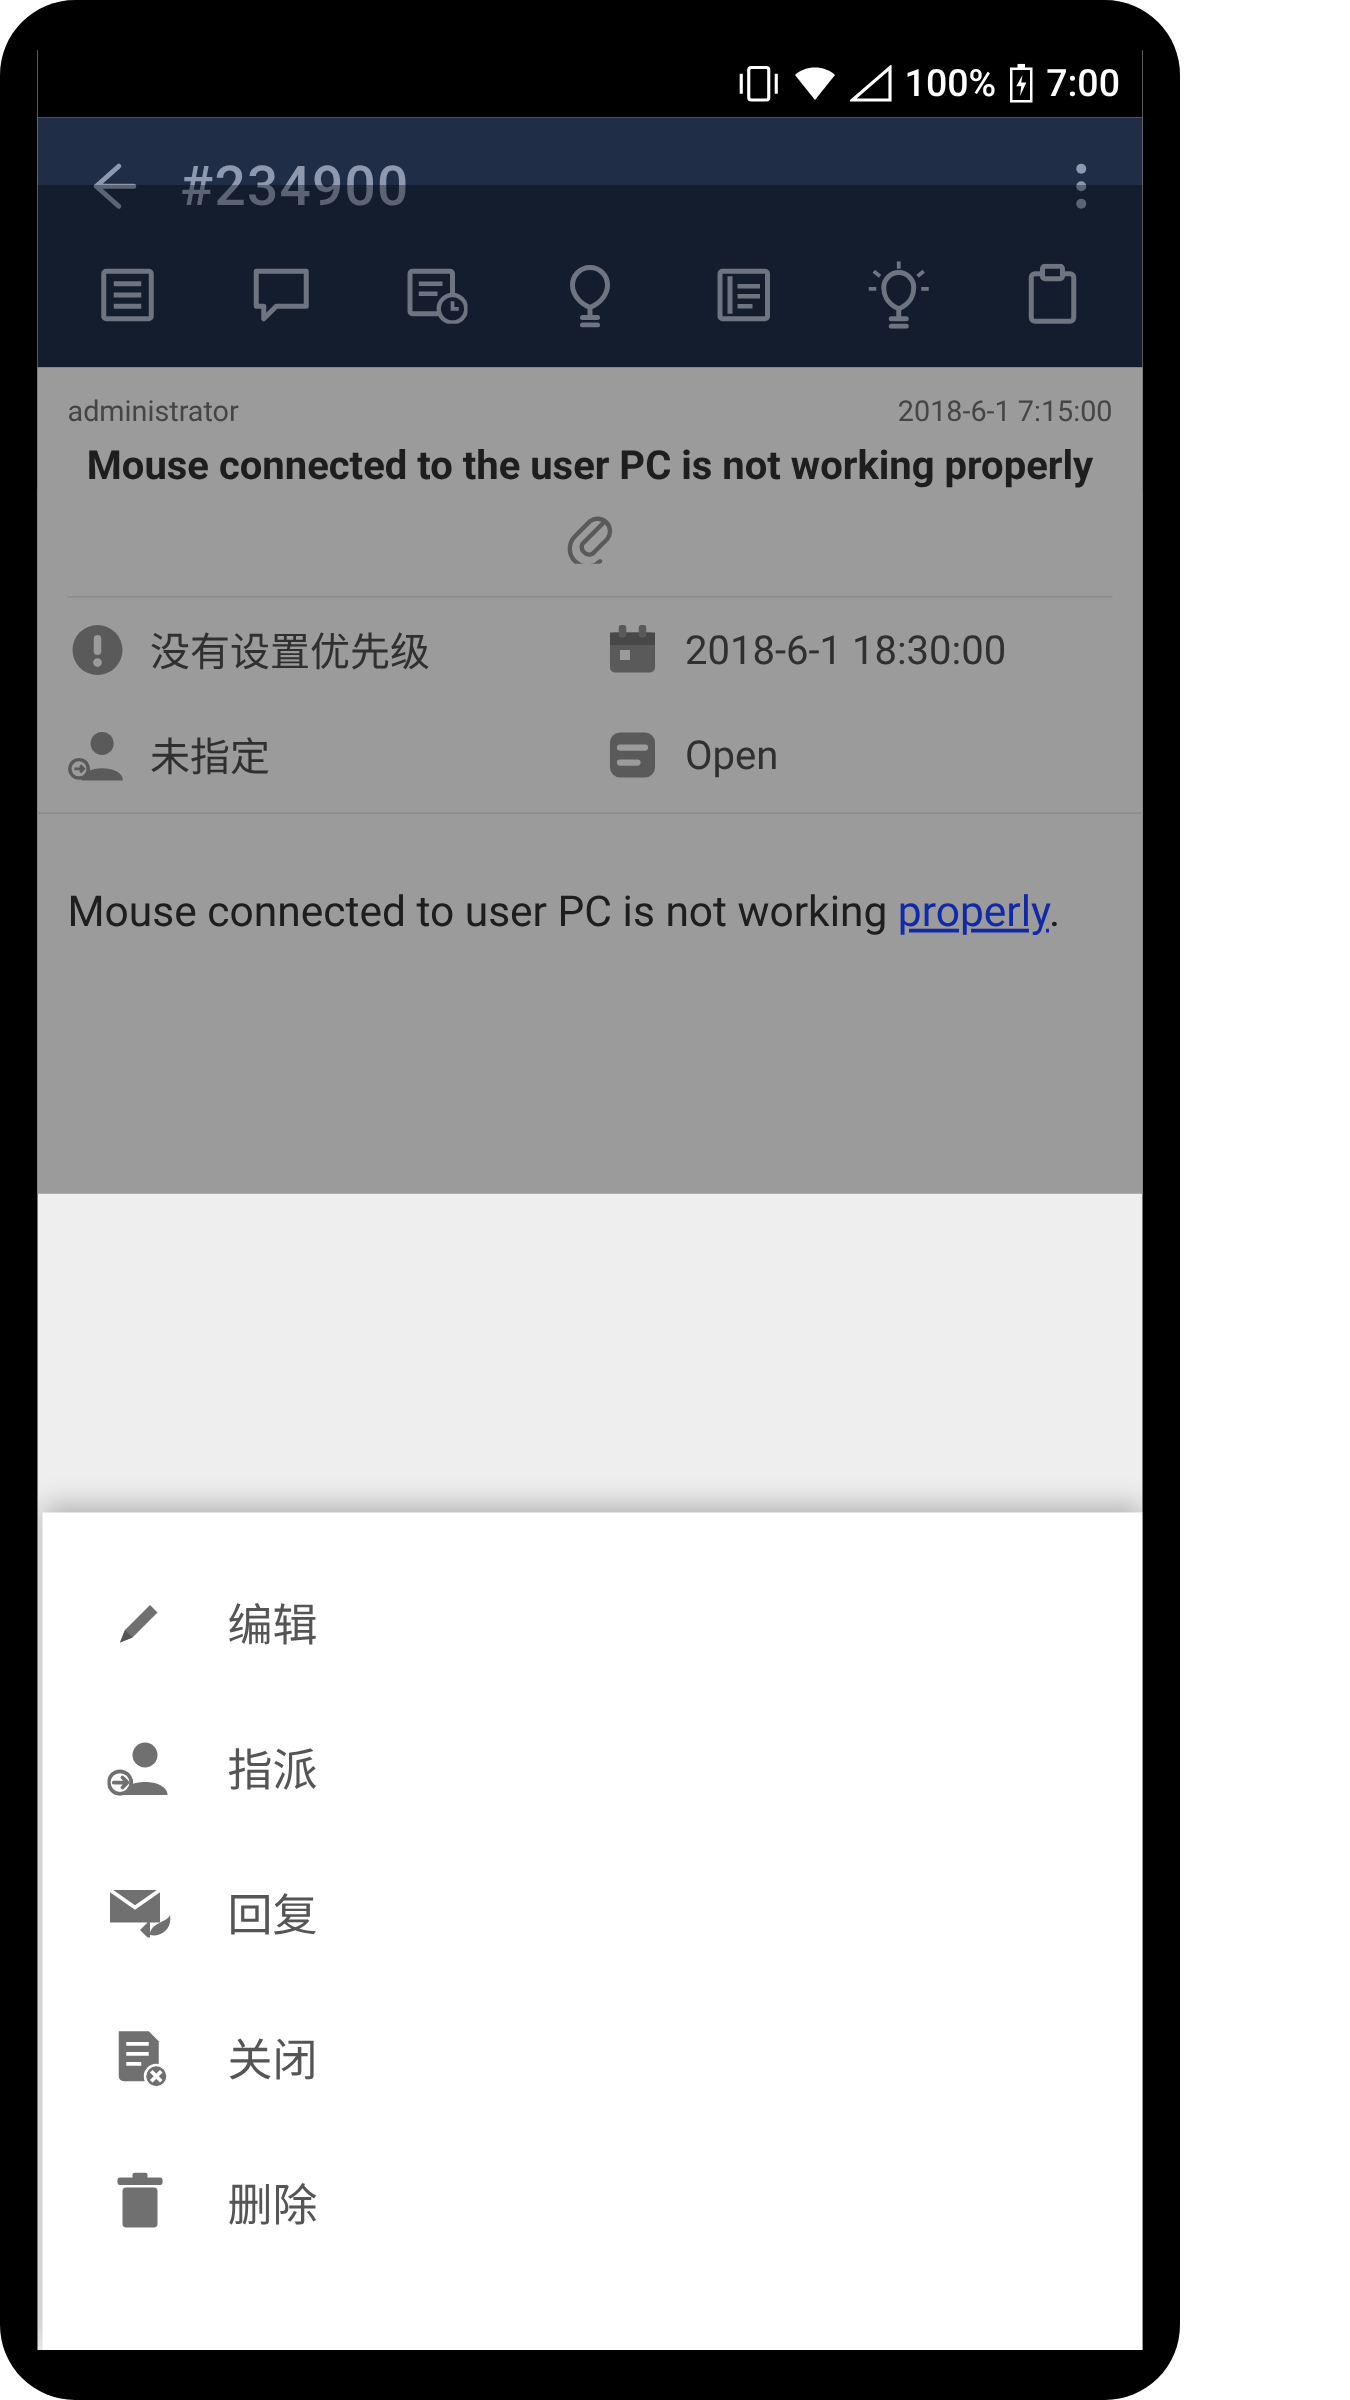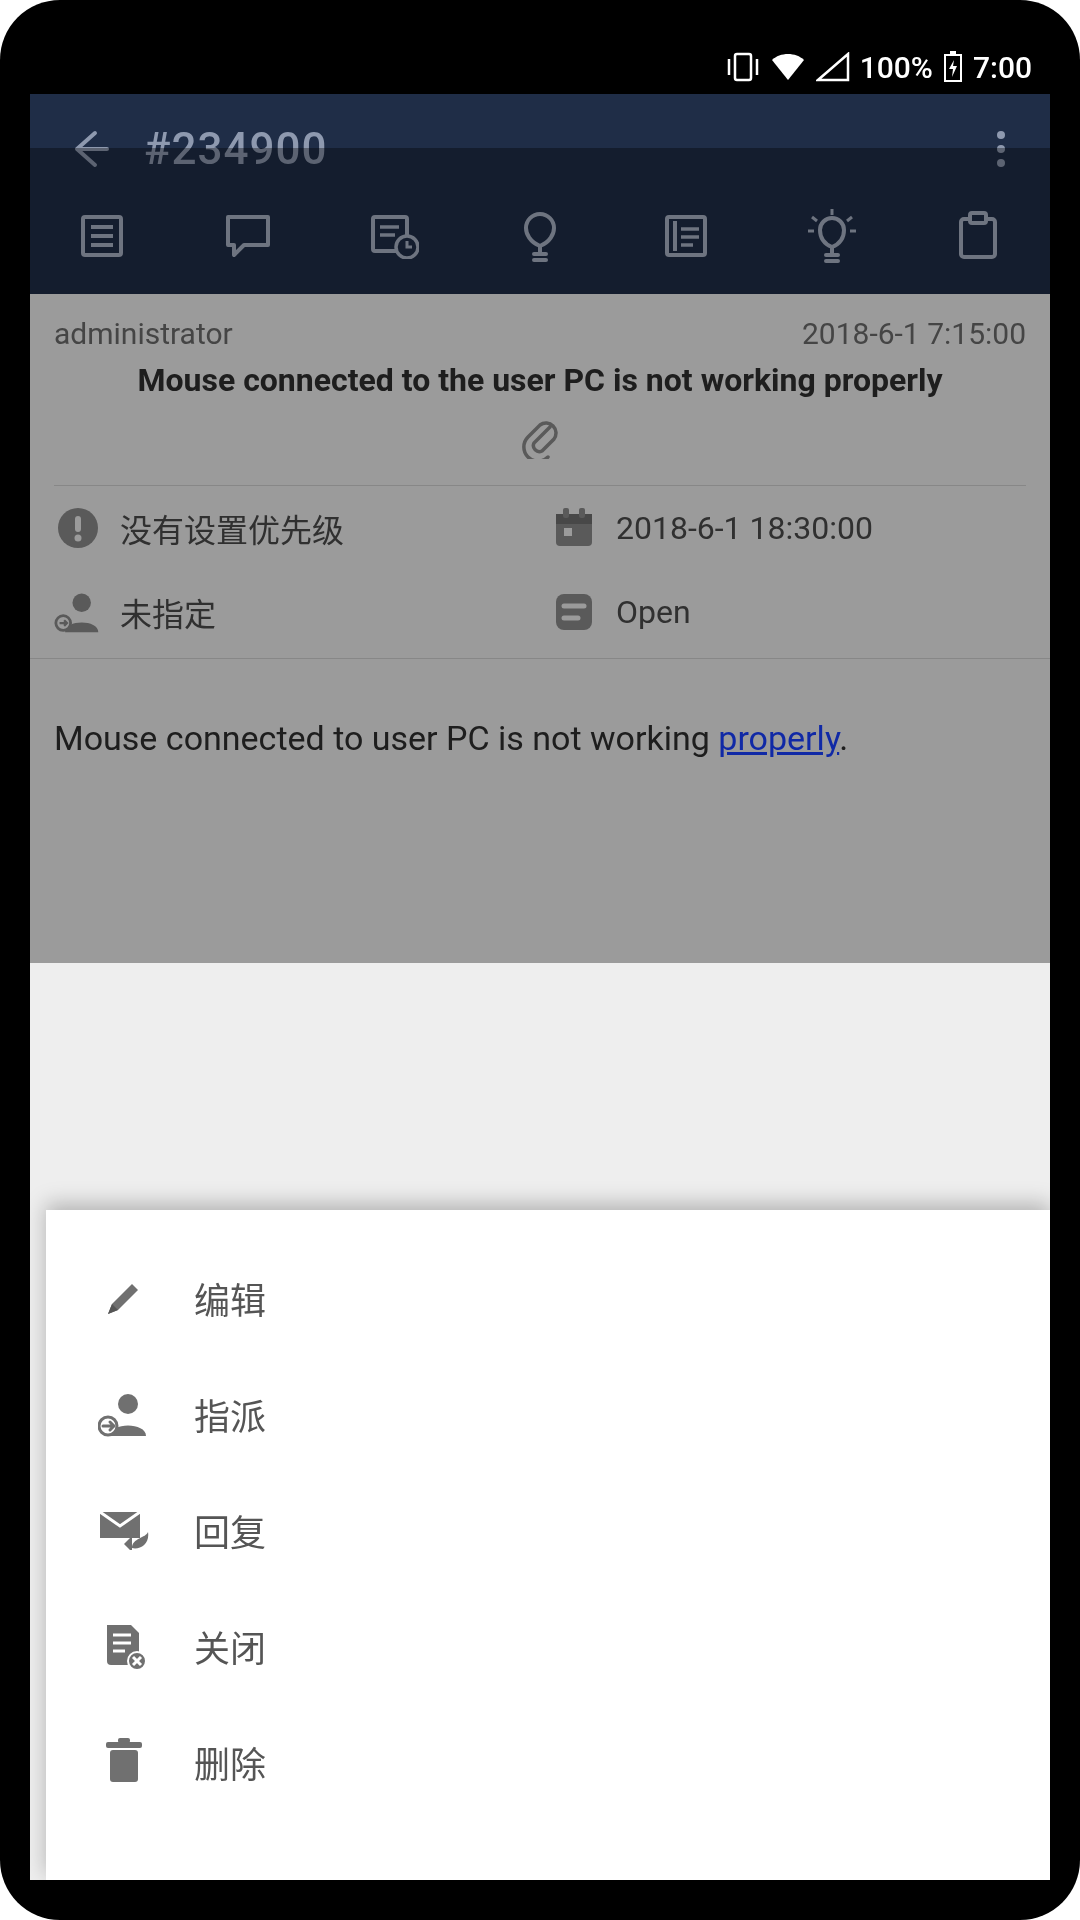--- a/index.html
+++ b/index.html
@@ -1,18 +1,18 @@
 <!DOCTYPE html>
 <html><head>
 <meta charset="utf-8">
 <style>
   * { box-sizing: border-box; margin: 0; padding: 0; }
   html, body { width: 1080px; height: 1920px; font-family: Roboto, "Noto Sans CJK SC", "Microsoft YaHei", sans-serif; }
   .device {
-    width: 1080px; height: 1920px;
+    width: 944px; height: 1920px;
     background: #000;
     position: relative;
     border-radius: 60px;
     padding: 40px 30px;
   }
   .screen {
     width: 100%; height: 100%;
     background: #eeeeee;
     position: relative;
     overflow: hidden;
@@ -78,21 +78,21 @@
     top:54px;
     height:244px;
     background: rgba(0,0,0,0.35);
     pointer-events:none;
   }
   .ticket-meta {
     display: flex;
     justify-content: space-between;
     padding: 22px 24px 10px 24px;
     color: #6b6b6b;
-    font-size: 30px;
+    font-size: 23px;
   }
   .ticket-title-row {
     display:flex;
     align-items:center;
     padding: 0 24px 22px 24px;
     gap: 16px;
     flex-direction: column;
   }
   .ticket-title {
     flex:1;
@@ -116,21 +116,21 @@
   .body-text {
     padding: 56px 24px 200px 24px;
     font-size: 34px;
     color:#2f2f2f;
     line-height: 1.4;
   }
   .body-text .link { color:#1a3fff; text-decoration: underline; }
   
   .sheet {
     position: absolute;
-    left: 16px; right: 0; bottom: 0;
+    left: 4px; right: 0; bottom: 0;
     background:#fff;
     padding: 30px 0 60px 0;
     box-shadow: 0 -6px 20px rgba(0,0,0,0.25);
   }
   .sheet-item {
     display:flex;
     align-items:center;
     gap: 42px;
     padding: 30px 50px;
     font-size: 36px;

